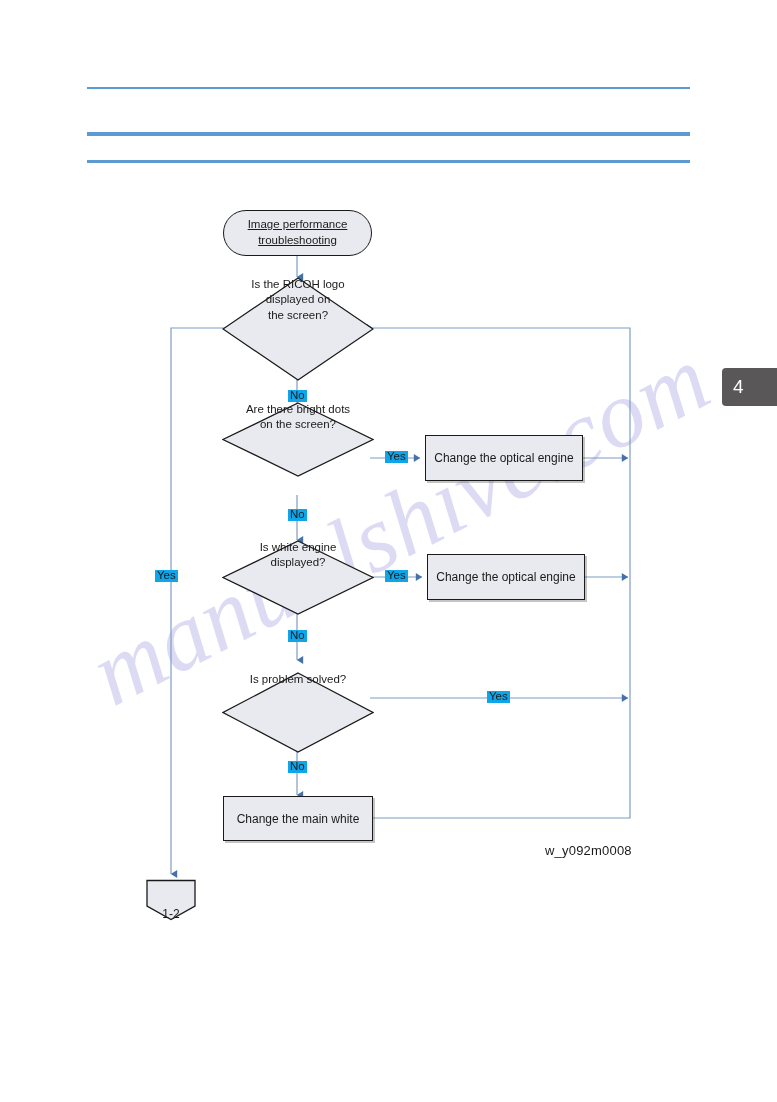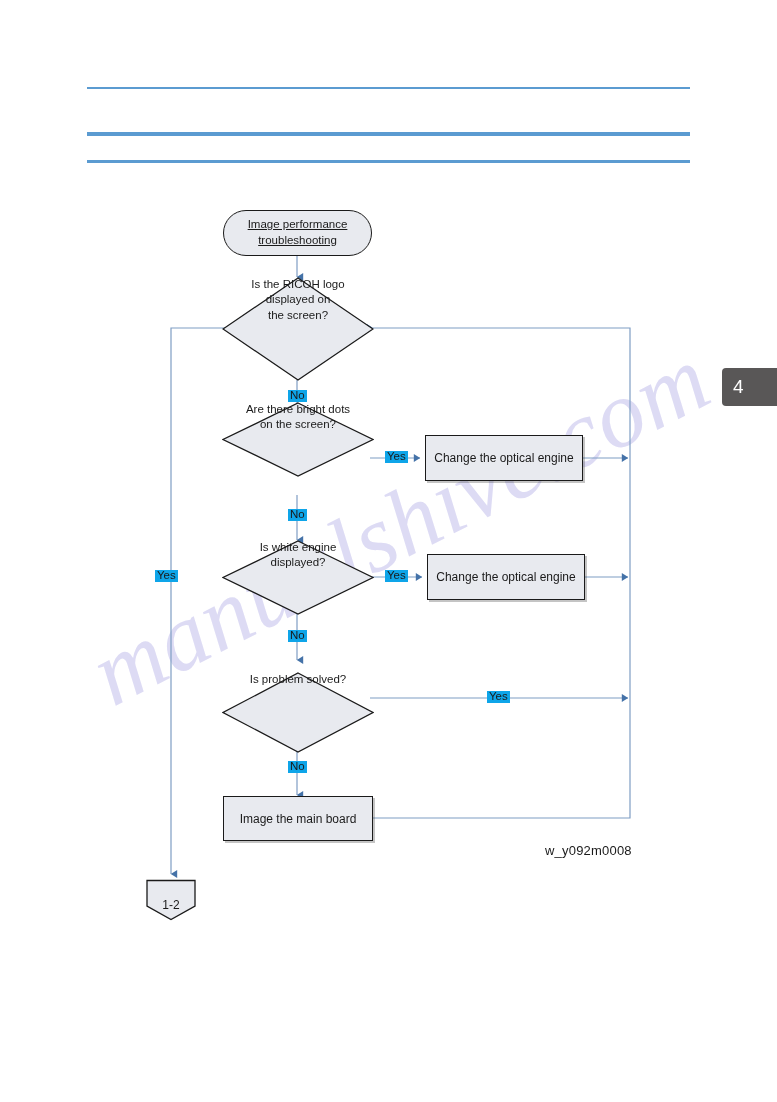--- a/index.html
+++ b/index.html
@@ -121,21 +121,21 @@
     font-size: 11.5px;
     color: #1a1a1a;
     line-height: 1.33;
     padding: 0 8px;
   }
 
   
   .connector {
     position: absolute;
     display: flex;
-    align-items: center;
+    align-items: flex-end;
     justify-content: center;
   }
   .connector svg { position: absolute; left: 0; top: 0; }
   .connector .clabel {
     position: relative;
     z-index: 2;
     font-size: 12px;
     color: #1a1a1a;
     margin-top: 9px;
   }
@@ -266,21 +266,21 @@
 
   <div class="node process" style="left:425px; top:435px; width:158px; height:46px;">
     <span>Change the optical engine</span>
   </div>
 
   <div class="node process" style="left:427px; top:554px; width:158px; height:46px;">
     <span>Change the optical engine</span>
   </div>
 
   <div class="node process" style="left:223px; top:796px; width:150px; height:45px;">
-    <span>Image the main board</span>
+    <span>Change the main white</span>
   </div>
 
   <div class="connector" style="left:144px; top:879px; width:54px; height:42px;">
     <svg width="54" height="42" viewBox="0 0 54 42">
       <path d="M3,1.5 L51,1.5 L51,27 L27,40.5 L3,27 Z" fill="#e8eaef" stroke="#1a1a1a" stroke-width="1.3" style="filter:none"></path>
     </svg>
     <span class="clabel">1-2</span>
   </div>
 
   <div class="edge-label" style="left:155px; top:570px;">Yes</div>

